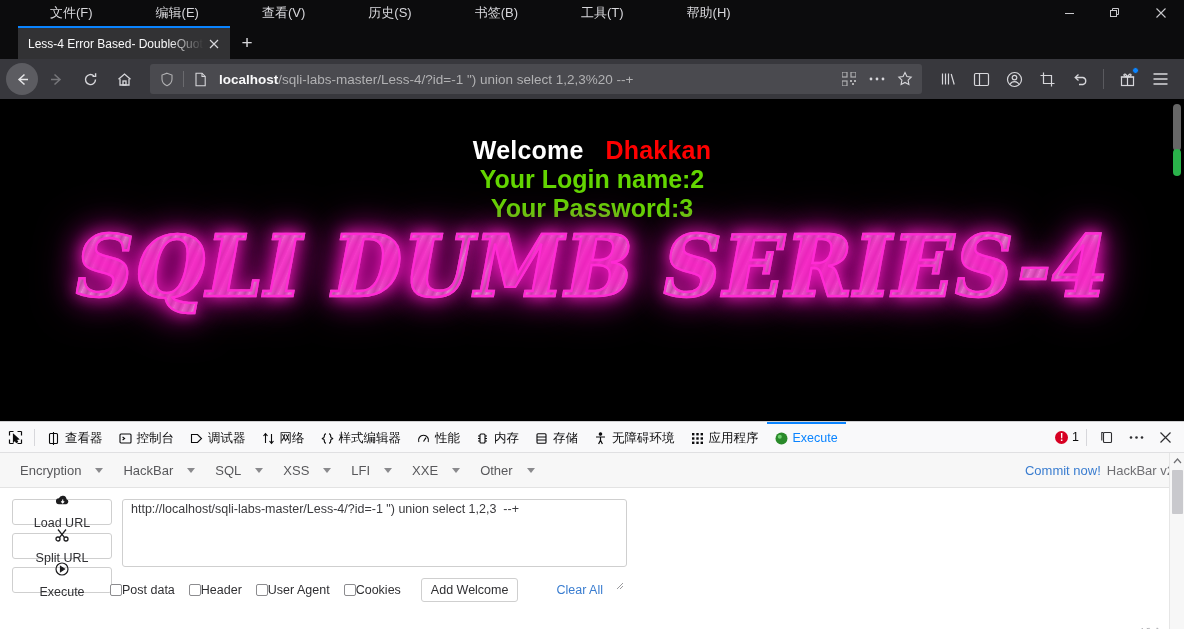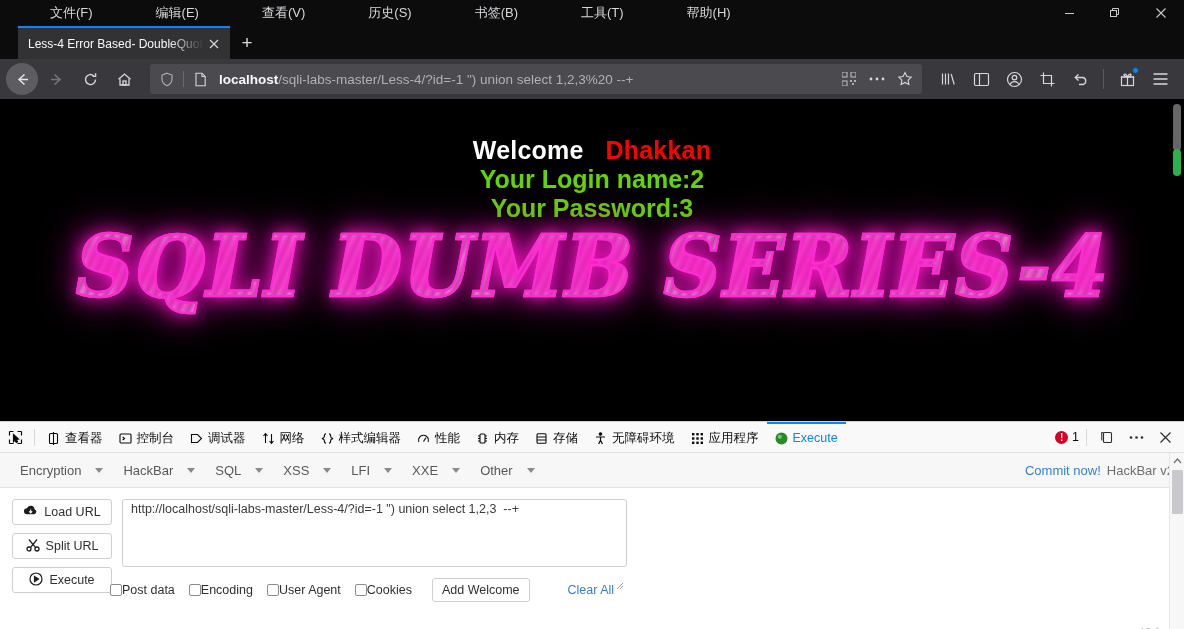--- a/index.html
+++ b/index.html
@@ -116,21 +116,21 @@
   .caret { width: 0; height: 0; border-left: 4px solid transparent; border-right: 4px solid transparent; border-top: 5px solid #8a8a8d; }
   .hb-commit { margin-left: auto; display: flex; align-items: center; gap: 6px; font-size: 13px; }
   .hb-commit .link { color: #3a7dd0; }
   .hb-commit .ver { color: #6f6f73; }
 
   .hb-body { display: flex; padding: 11px 0 0 12px; }
   .hb-buttons { display: flex; flex-direction: column; gap: 8px; width: 100px; }
   .hb-btn {
     height: 26px; border: 1px solid #cfcfcf; border-radius: 3px; background: #fff;
     display: flex; align-items: center; justify-content: center; gap: 6px;
-    font-size: 12.5px; color: #303033;
+    font-size: 12.5px; color: #303033; flex-direction: column;
   }
   .hb-textarea {
     margin-left: 10px; width: 505px; height: 68px; border: 1px solid #cfcfcf; border-radius: 3px;
     padding: 1px 8px; font-size: 12.5px; color: #3a3a3d; resize: none; background: #fff;
     font-family: "Liberation Sans", sans-serif; line-height: 16px; position: relative;
   }
   .ta-wrap { position: relative; }
   .ta-grip { position: absolute; right: 3px; bottom: 3px; width: 9px; height: 9px; pointer-events: none; }
 
   .hb-options {
@@ -552,21 +552,21 @@
       </div>
     </div>
 
     <div class="hb-options">
       <label class="cbx">
         <span class="box"></span>
         <span>Post data</span>
       </label>
       <label class="cbx">
         <span class="box"></span>
-        <span>Encoding</span>
+        <span>Header</span>
       </label>
       <label class="cbx">
         <span class="box"></span>
         <span>User Agent</span>
       </label>
       <label class="cbx">
         <span class="box"></span>
         <span>Cookies</span>
       </label>
       <div class="hb-addheader">Add Welcome</div>

